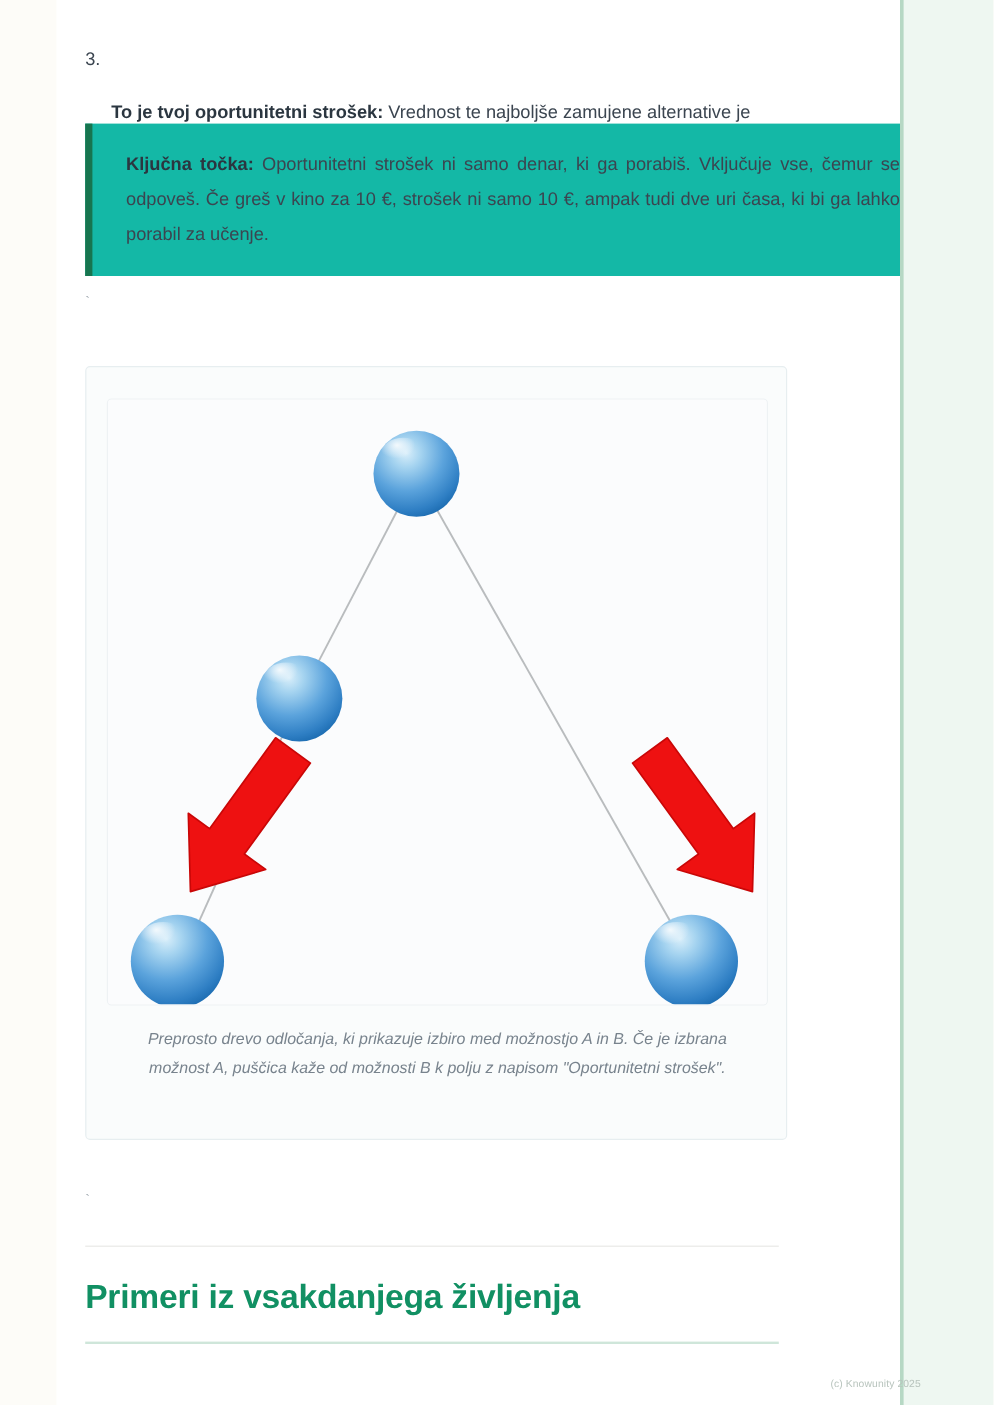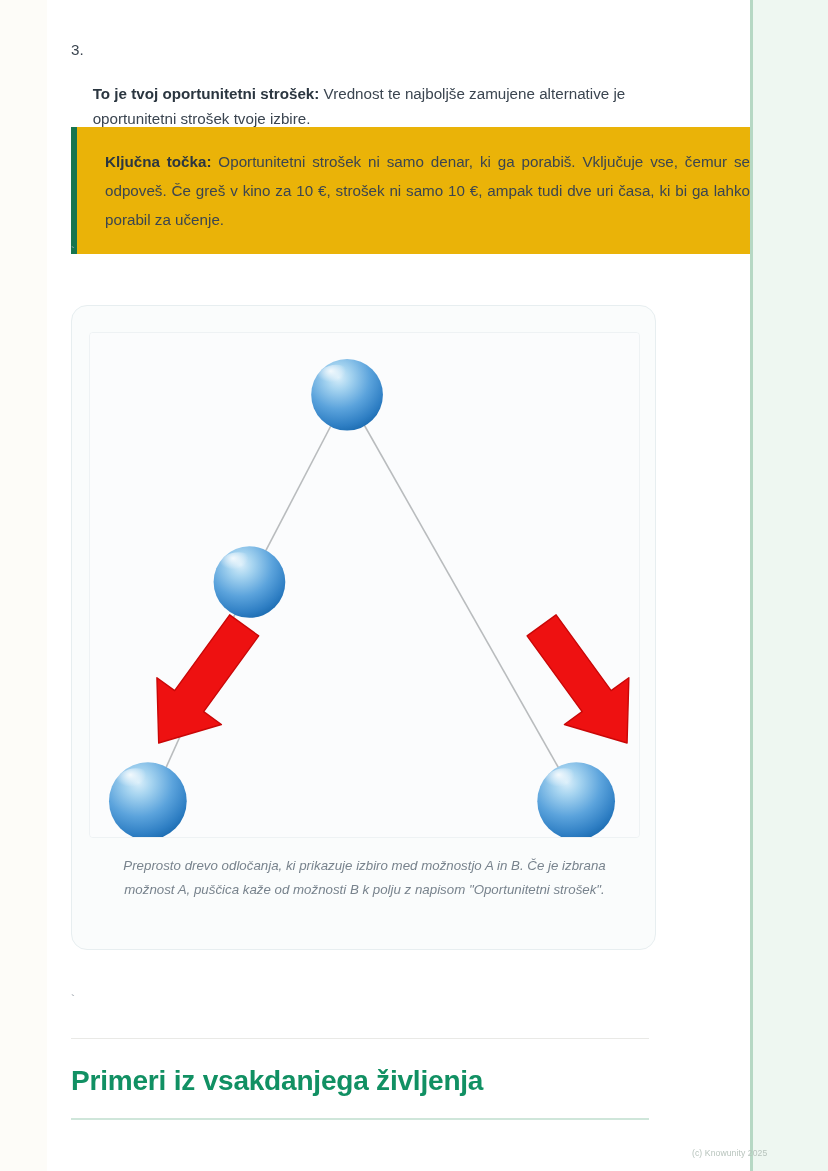--- a/index.html
+++ b/index.html
@@ -77,24 +77,24 @@
   .list-body { flex: 1; margin-top: 44px; }
   .list-body b {
     font-weight: 700;
     color: #2b3640;
   }
 
   
   .callout {
     position: absolute;
     left: 24px;
-    top: 127px;
+    top: 103px;
     width: 705px;
     min-height: 108px;
-    background: #eab308;
+    background: #14b8a6;
     border-left: 6px solid #17754f;
     padding: 20px 26px 20px 28px;
   }
   .callout-text {
     font-size: 15.2px;
     line-height: 29px;
     color: #3b4550;
     text-align: justify;
   }
   .callout-text b {
@@ -116,21 +116,21 @@
 
   
   .figure-card {
     position: absolute;
     left: 24px;
     top: 305px;
     width: 585px;
     height: 645px;
     background: #fafcfc;
     border: 1px solid #e7eef0;
-    border-radius: 16px;
+    border-radius: 4px;
   }
 
   .figure-frame {
     position: absolute;
     left: 17px;
     top: 26px;
     width: 551px;
     height: 506px;
     background: #fbfcfd;
     border: 1px solid #eef2f4;

